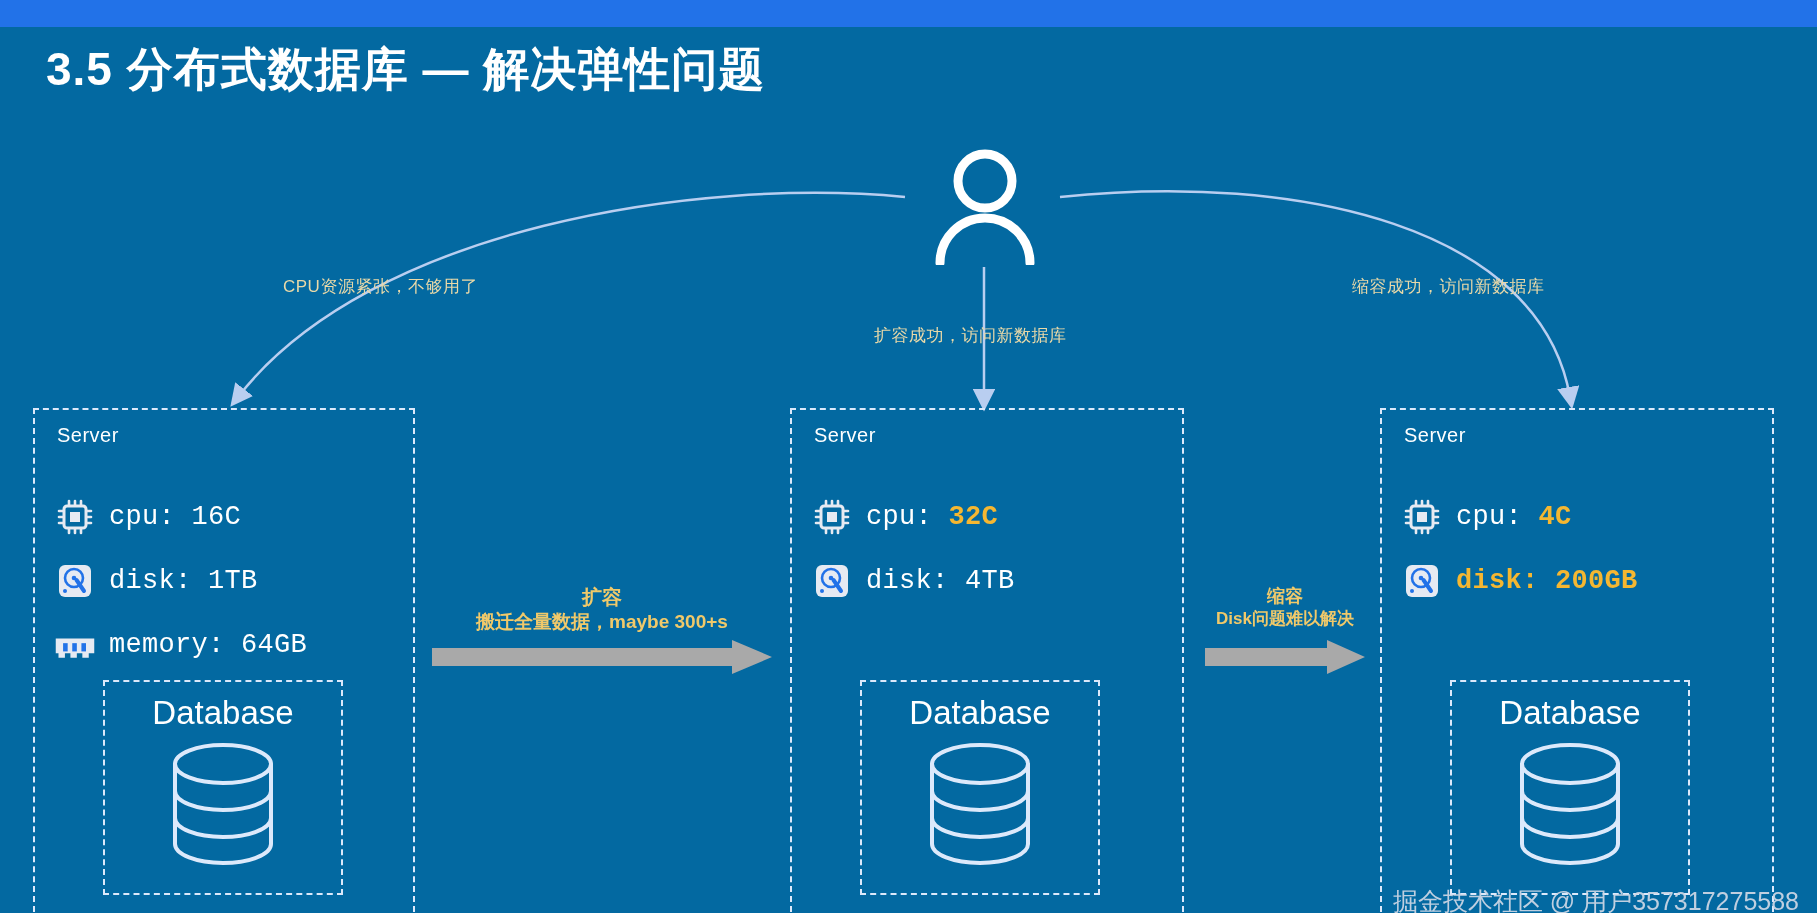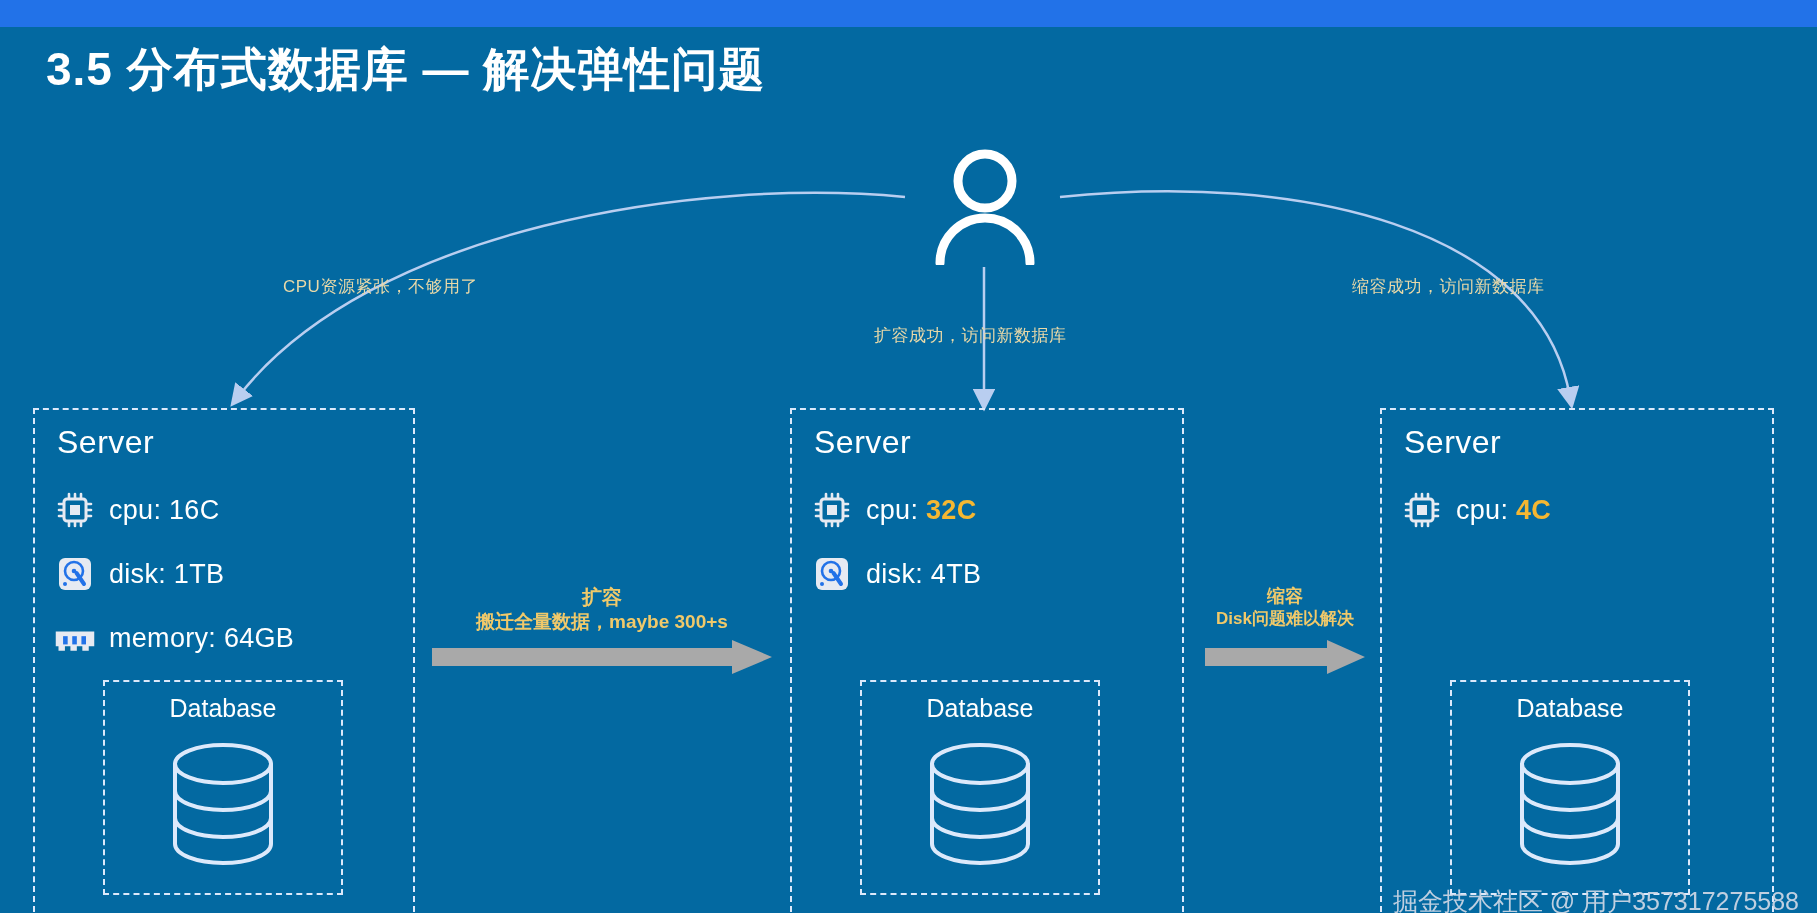--- a/index.html
+++ b/index.html
@@ -70,30 +70,31 @@
     height: 514px;
   }
   .server.s1 { left: 33px;   width: 382px; }
   .server.s2 { left: 790px;  width: 394px; }
   .server.s3 { left: 1380px; width: 394px; }
 
   .server-title {
     position: absolute;
     left: 22px;
     top: 14px;
-    font-size: 32px;
+    font-size: 20px;
     color: #ffffff;
     letter-spacing: 0.5px;
   }
 
   .spec-list {
     position: absolute;
     left: 18px;
-    top: 68px;
+    top: 75px;
     width: calc(100% - 30px);
+    font-family: Liberation Mono, monospace;
   }
   .spec-row {
     display: flex;
     align-items: center;
     height: 64px;
   }
   .spec-icon {
     width: 44px;
     height: 44px;
     flex: 0 0 44px;
@@ -126,21 +127,21 @@
     height: 215px;
     left: 68px;
     top: 270px;
   }
   .db-title {
     position: absolute;
     left: 0;
     right: 0;
     top: 12px;
     text-align: center;
-    font-size: 25px;
+    font-size: 33px;
     color: #ffffff;
   }
   .db-cyl {
     position: absolute;
     left: 50%;
     transform: translateX(-50%);
     top: 58px;
   }
 
   
@@ -362,20 +363,32 @@
                 <line x1="4" y1="26" x2="8" y2="26"></line>
               <line x1="32" y1="14" x2="36" y2="14"></line>
                 <line x1="32" y1="20" x2="36" y2="20"></line>
                 <line x1="32" y1="26" x2="36" y2="26"></line>
             </g>
           </svg>
         </span>
         <span class="spec-text"><span>cpu: </span><span class="hl">4C</span></span>
       </div>
 
+      <div class="spec-row">
+        <span class="spec-icon">
+          <svg width="40" height="40" viewBox="0 0 40 40">
+            <rect x="4" y="4" width="32" height="32" rx="6" fill="#e6eaf2"></rect>
+            <circle cx="19" cy="17" r="9" fill="none" stroke="#2272e8" stroke-width="2.6"></circle>
+            <circle cx="19" cy="17" r="2.3" fill="#2272e8"></circle>
+            <path d="M21.5 19 L29 30" stroke="#2272e8" stroke-width="4" stroke-linecap="round"></path>
+            <circle cx="10" cy="30" r="2" fill="#2272e8"></circle>
+          </svg>
+        </span>
+        <span class="spec-text all-hl"><span>disk: </span><span>200GB</span></span>
+      </div>
 
 
     </div>
 
     <div class="database">
       <div class="db-title">Database</div>
       <div class="db-cyl">
         <svg width="124" height="132" viewBox="0 0 124 132">
           <ellipse cx="62" cy="24" rx="48" ry="19" fill="none" stroke="#dce9fb" stroke-width="4"></ellipse>
           <path d="M14 24 V104 a48 19 0 0 0 96 0 V24" fill="none" stroke="#dce9fb" stroke-width="4"></path>

